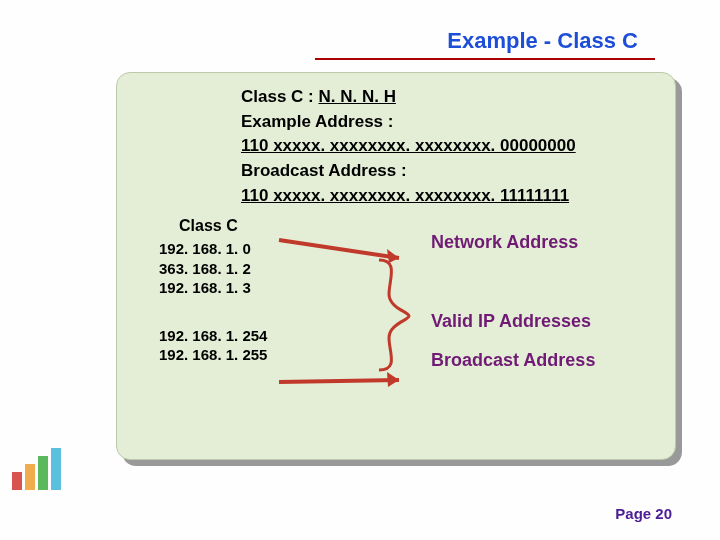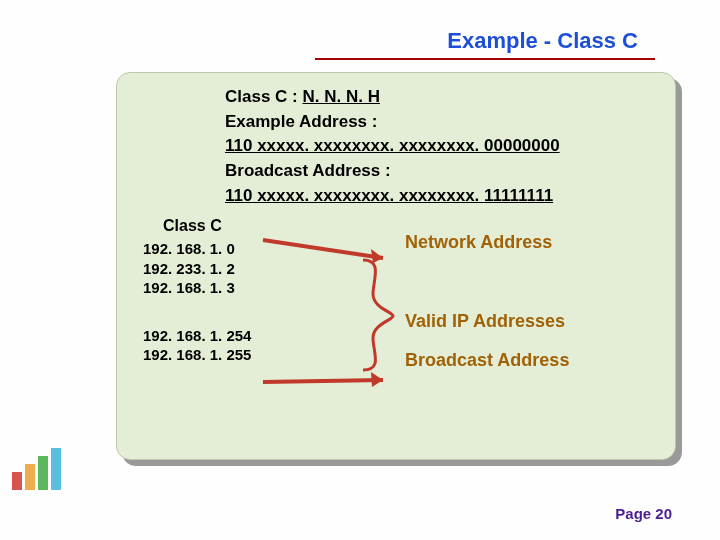--- a/index.html
+++ b/index.html
@@ -38,21 +38,21 @@
   }
   .panel {
     position: absolute;
     top: 72px;
     left: 116px;
     width: 560px;
     height: 388px;
     background: #e4eed6;
     border: 1px solid #bcc9aa;
     border-radius: 14px;
-    padding: 12px 18px;
+    padding: 12px 34px;
   }
   .defs {
     margin-left: 90px;
     font-size: 17px;
     line-height: 1.45;
     color: #000;
     font-weight: bold;
   }
   .underline { text-decoration: underline; }
   .lower {
@@ -67,25 +67,25 @@
   }
   .ip-heading {
     font-size: 16px;
     margin-bottom: 2px;
     margin-left: 28px;
   }
   .ip-list div { margin-left: 8px; }
   .ip-gap { margin-top: 28px; }
   .label-col {
     position: absolute;
-    left: 270px;
+    left: 280px;
     top: 0;
     font-size: 18px;
     font-weight: bold;
-    color: #a16207;
+    color: #701a75;
   }
   .label-col .net { margin-top: 16px; }
   .label-col .valid { margin-top: 58px; }
   .label-col .bcast { margin-top: 18px; }
   .svg-overlay {
     position: absolute;
     left: 120px;
     top: 4px;
     width: 160px;
     height: 190px;
@@ -124,21 +124,21 @@
     <div class="underline">110 xxxxx. xxxxxxxx. xxxxxxxx. 00000000</div>
     <div>Broadcast Address :</div>
     <div class="underline">110 xxxxx. xxxxxxxx. xxxxxxxx. 11111111</div>
   </div>
 
   <div class="lower">
     <div class="ip-block">
       <div class="ip-heading">Class C</div>
       <div class="ip-list">
         <div>192. 168. 1. 0</div>
-        <div>192. 233. 1. 2</div>
+        <div>363. 168. 1. 2</div>
         <div>192. 168. 1. 3</div>
       </div>
       <div class="ip-list ip-gap">
         <div>192. 168. 1. 254</div>
         <div>192. 168. 1. 255</div>
       </div>
     </div>
 
     <svg class="svg-overlay" viewBox="0 0 160 190">
 

